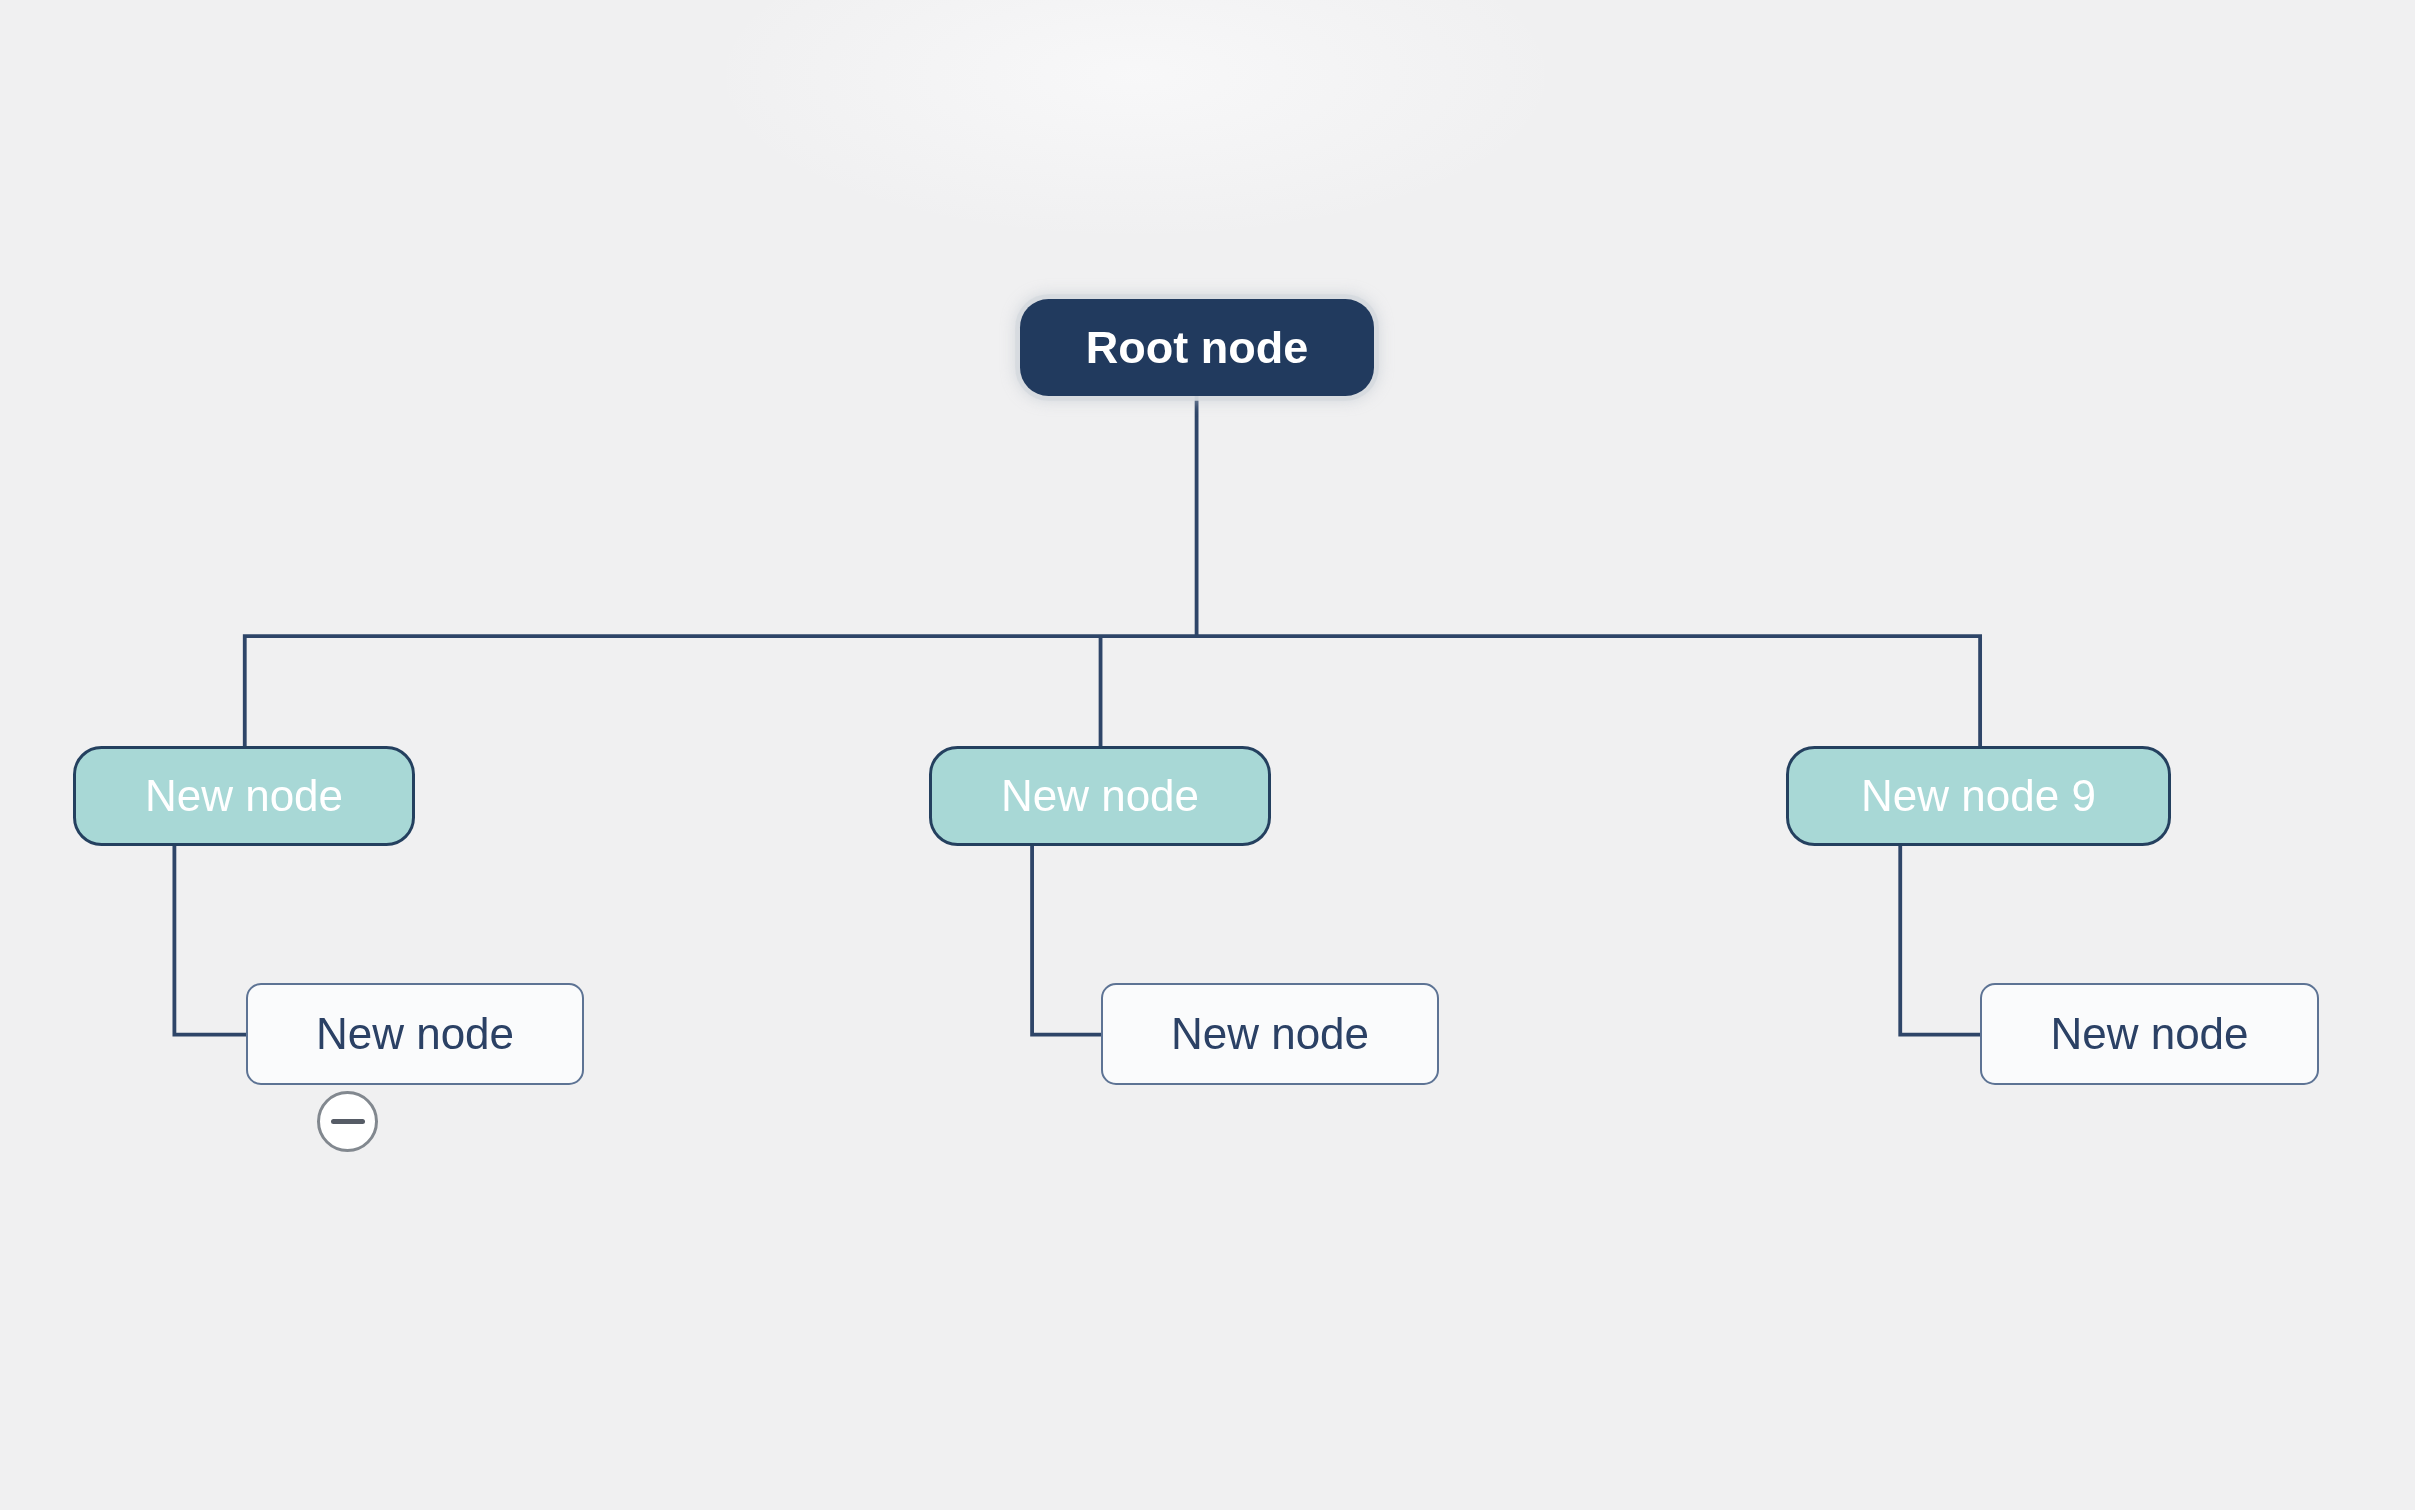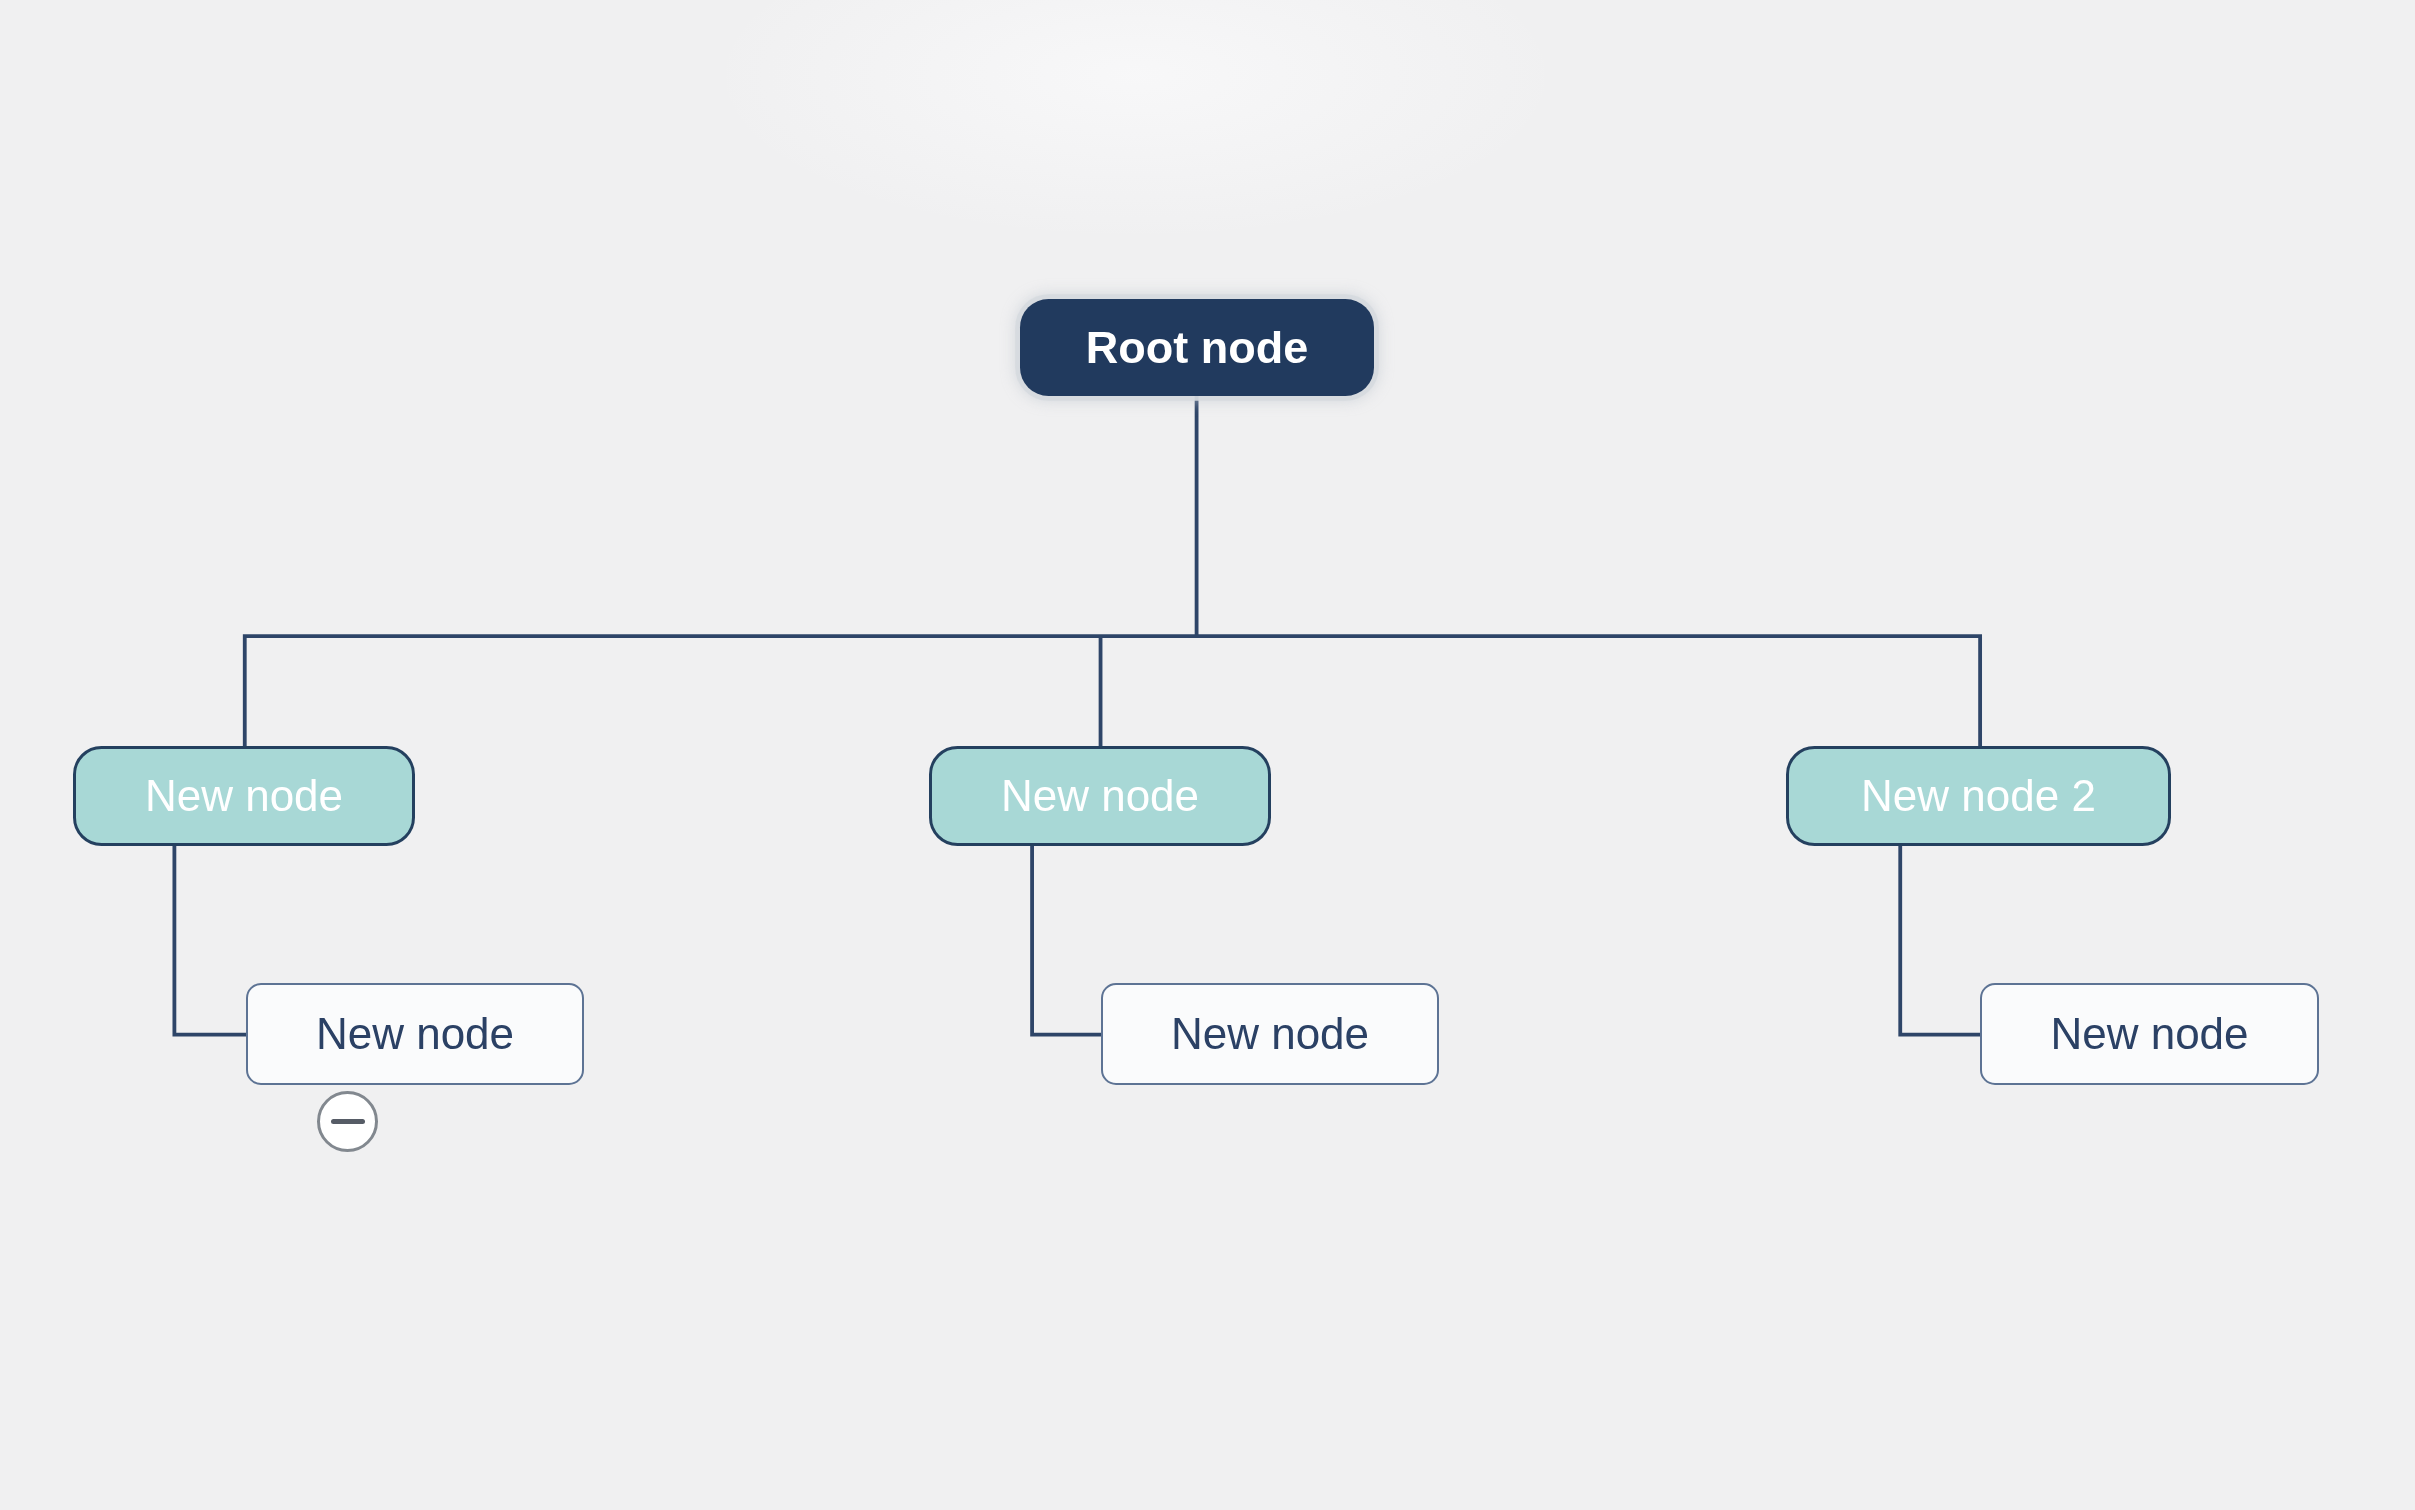--- a/index.html
+++ b/index.html
@@ -105,21 +105,21 @@
 
   <div class="node child" style="left:73px; top:746px; width:342px; height:100px;">
     <span>New node</span>
   </div>
 
   <div class="node child" style="left:929px; top:746px; width:342px; height:100px;">
     <span>New node</span>
   </div>
 
   <div class="node child" style="left:1786px; top:746px; width:385px; height:100px;">
-    <span>New node 2</span>
+    <span>New node 9</span>
   </div>
 
   <div class="node leaf" style="left:246px; top:983px; width:338px; height:102px;">
     <span>New node</span>
   </div>
 
   <div class="node leaf" style="left:1101px; top:983px; width:338px; height:102px;">
     <span>New node</span>
   </div>
 

